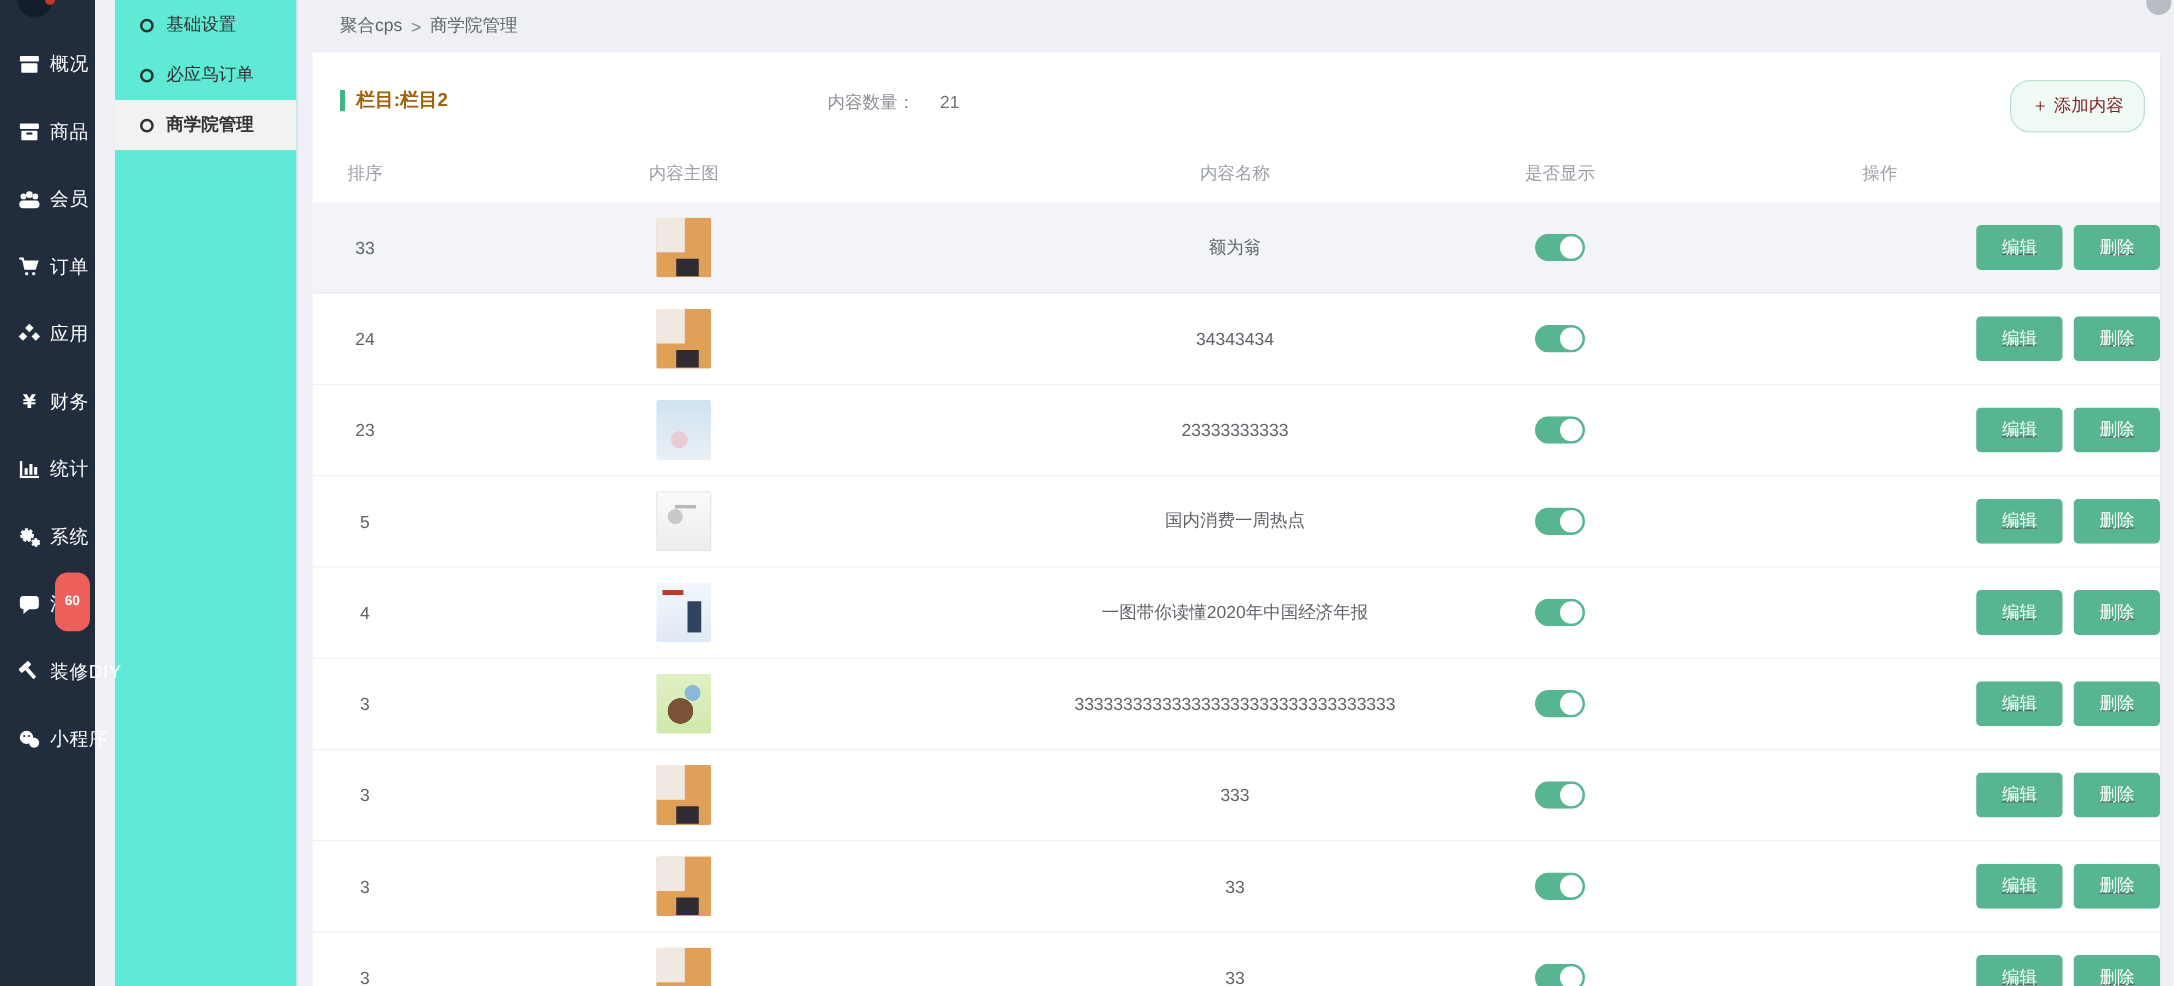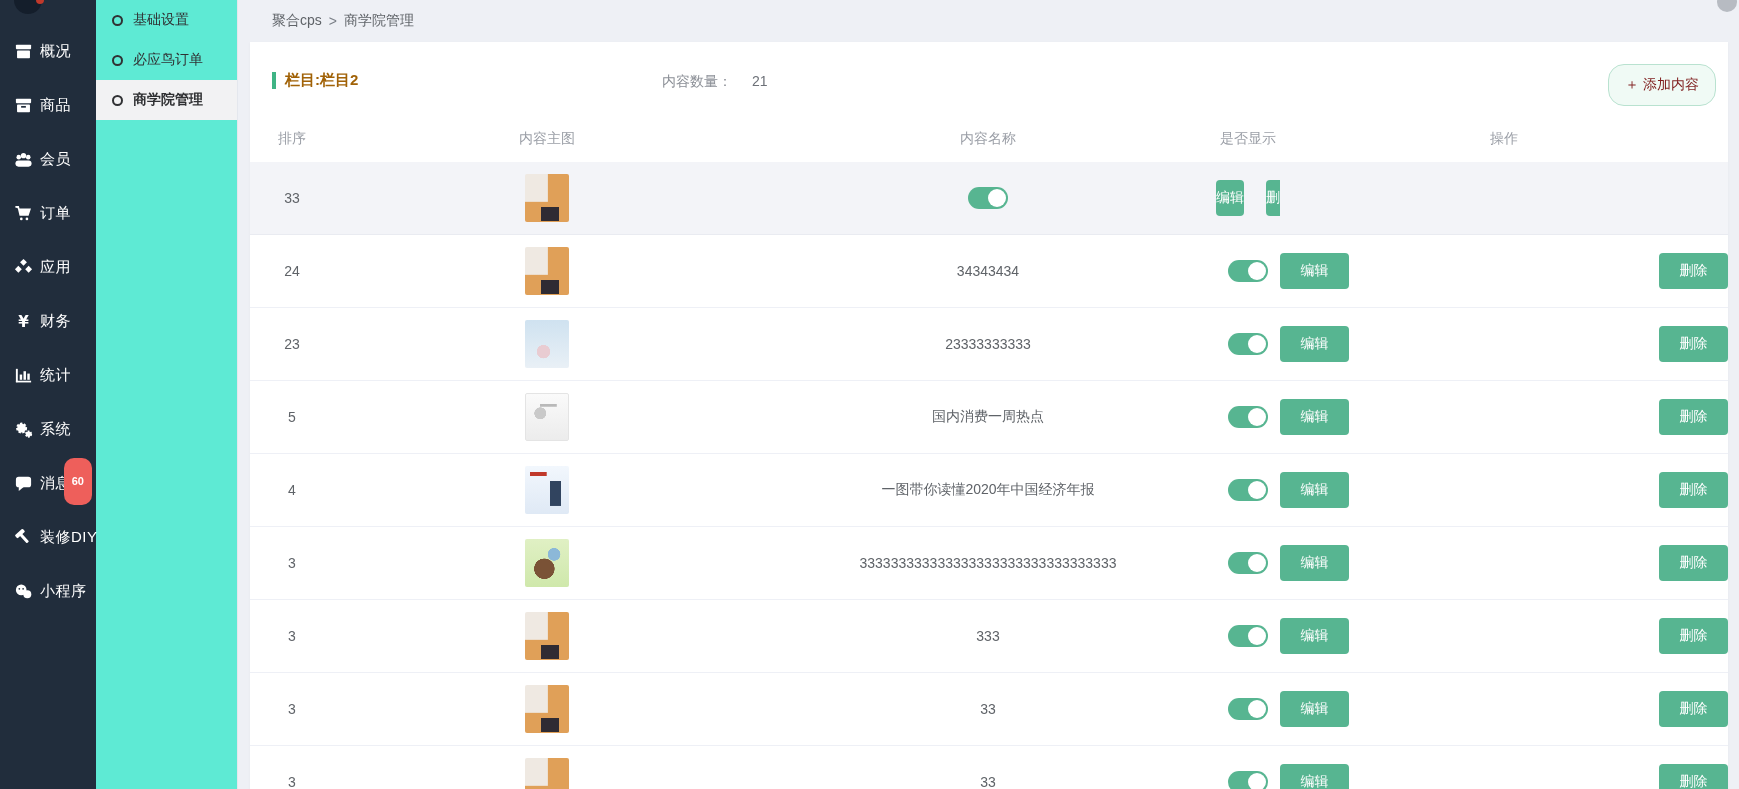--- a/index.html
+++ b/index.html
@@ -1,21 +1,21 @@
 <!DOCTYPE html>
 <html><head>
 <meta charset="utf-8">
 <style>
   * { margin:0; padding:0; box-sizing:border-box; }
   html,body { width:1739px; height:789px; }
   body { font-family:"Liberation Sans","DejaVu Sans",sans-serif; }
   .screen { position:relative; width:1739px; height:789px; background:#eef0f5; overflow:hidden; }
 
   
-  .sidebar { position:absolute; left:0; top:0; width:96px; height:789px; background:#212d3c; z-index:3; }
+  .sidebar { position:absolute; left:0; top:0; width:76px; height:789px; background:#212d3c; z-index:3; }
   .logo-cut { position:absolute; left:14px; top:-14px; width:28px; height:28px; border-radius:50%; background:#141e2b; }
   .logo-dot { position:absolute; left:36px; top:-4px; width:8px; height:8px; border-radius:50%; background:#c0392b; }
   .nav { padding-top:24px; }
   .nav-item { position:relative; height:54px; display:flex; align-items:center; padding-left:13px; color:#fff; font-size:15px; cursor:pointer; }
   .nav-icon { width:20px; height:20px; margin-right:7px; display:inline-flex; align-items:center; justify-content:center; flex:none; }
   .nav-icon svg { width:19px; height:19px; fill:#fff; }
   .nav-label { white-space:nowrap; letter-spacing:0.5px; }
   .nav-badge { position:absolute; top:2px; right:4px; background:#ee5f5b; color:#fff; font-size:11px; line-height:1;
                padding:18px 8px; border-radius:10px; font-weight:bold; }
 
@@ -74,21 +74,21 @@
   .thumb-green-cartoon { background-image:
       radial-gradient(circle at 44% 62%, #7a5236 0 26%, rgba(0,0,0,0) 27%),
       radial-gradient(circle at 66% 32%, #8cb8d8 0 14%, rgba(0,0,0,0) 15%),
       linear-gradient(180deg,#e0f0c4,#cfe8ab); background-size:100% 100%; }
 
   .toggle { position:relative; display:inline-block; width:40px; height:22px; border-radius:11px; background:#dcdfe6; cursor:pointer; vertical-align:middle; }
   .toggle.on { background:#57b591; }
   .toggle .knob { position:absolute; top:2px; left:2px; width:18px; height:18px; border-radius:50%; background:#fff; }
   .toggle.on .knob { left:auto; right:2px; }
 
-  .actions { display:flex; justify-content:space-between; gap:22px; }
+  .actions { display:flex; justify-content:flex-end; gap:9px;text-decoration:underline; }
   .btn { width:69px; height:36px; border:none; border-radius:4px; background:#57b591; color:#fff; font-size:14px;
          font-family:inherit; cursor:pointer; }
 
   
   .corner-circle { position:absolute; right:2px; top:-8px; width:20px; height:20px; border-radius:50%; background:#b7bbc2; z-index:4; }
 </style>
 </head>
 <body>
 
 <div class="screen">
@@ -266,20 +266,21 @@
         <div class="th">是否显示</div>
         <div class="th">操作</div>
       </div>
 
       <div id="tbody">
   <div class="grid tr striped">
     <div class="td">33</div>
     <div class="td">
               <div class="thumb thumb-portrait-collage-orange"></div>
             </div>
+    <div class="td">额为翁</div>
     <div class="td"><span class="toggle on"><span class="knob"></span></span></div>
     <div class="td actions">
       <button class="btn">编辑</button>
       <button class="btn">删除</button>
     </div>
   </div>
 
   <div class="grid tr">
     <div class="td">24</div>
     <div class="td">

